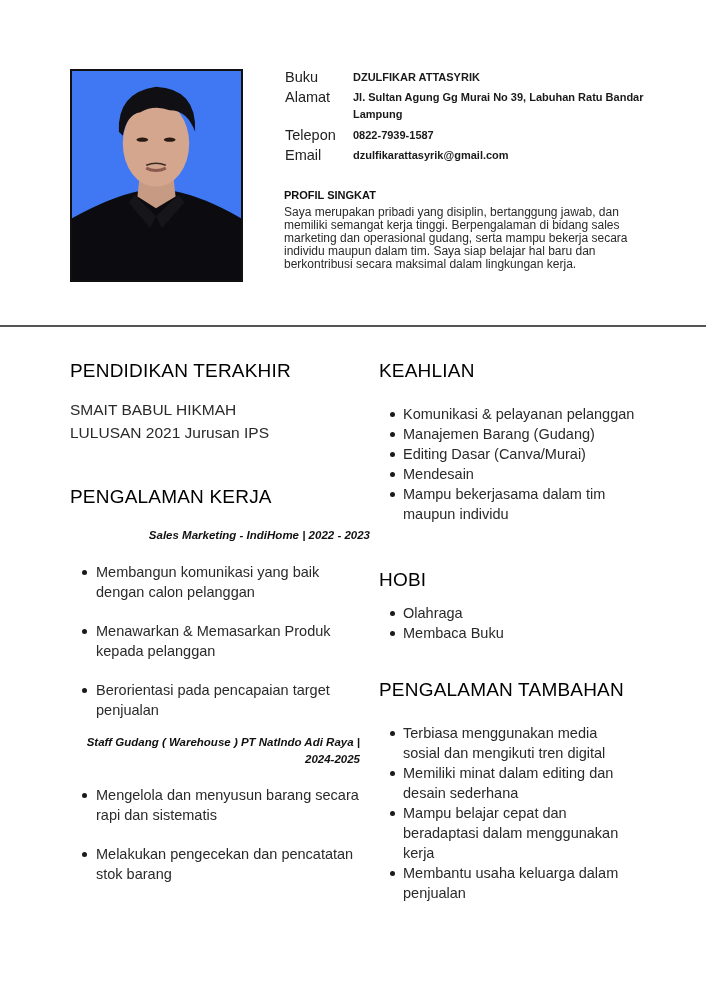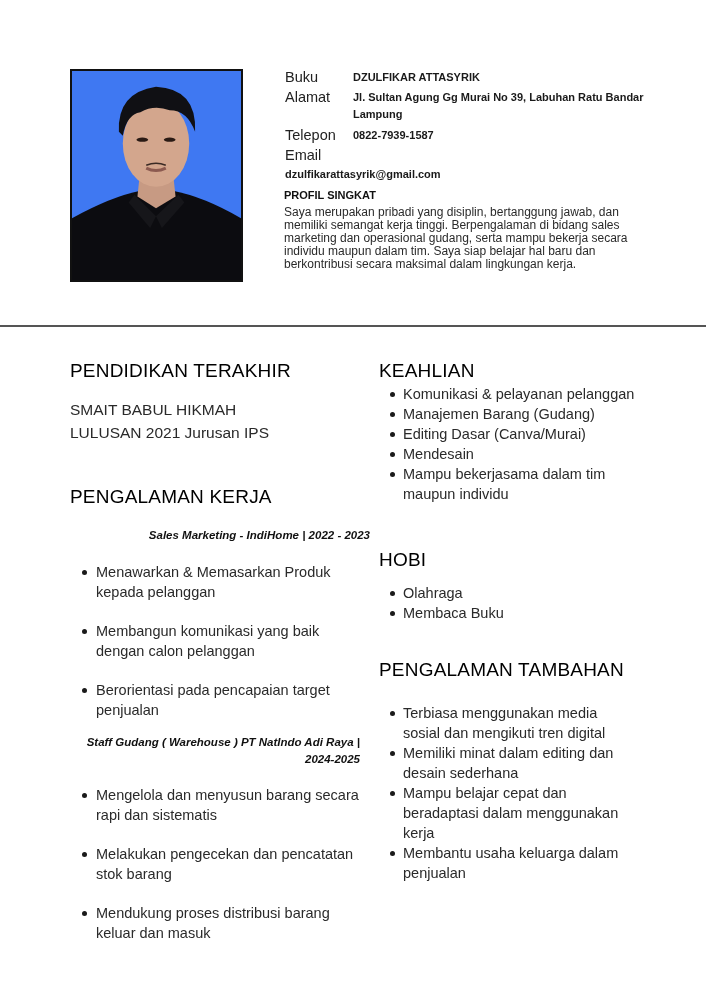--- a/index.html
+++ b/index.html
@@ -13,21 +13,21 @@
   }
   .photo svg { display: block; width: 100%; height: 100%; }
 
   .contact { position: absolute; left: 285px; top: 68px; width: 380px; }
   .contact-row { display: flex; align-items: flex-start; }
   .contact-label { width: 68px; font-size: 14.5px; color: #222; line-height: 19px; }
   .contact-value { font-size: 11px; font-weight: bold; color: #1a1a1a; line-height: 17px; padding-top: 1px; }
   .row-name { height: 20px; }
   .row-alamat { height: 38px; }
   .row-telp { height: 20px; margin-top: 0px; }
-  .row-email { height: 20px; flex-direction: column; }
+  .row-email { height: 20px; }
 
   .profil { position: absolute; left: 284px; top: 188px; width: 345px; }
   .profil-title { font-size: 11px; font-weight: bold; color: #111; margin-bottom: 3px; line-height: 15px; }
   .profil-text { font-size: 12px; color: #2a2a2a; line-height: 13px; }
 
   .divider { position: absolute; left: 0; top: 325px; width: 706px; height: 2px; background: #555; }
 
   
   .col-left { position: absolute; left: 70px; top: 358px; width: 300px; }
   .col-right { position: absolute; left: 379px; top: 358px; width: 300px; }
@@ -104,36 +104,35 @@
   <div class="sec-title">PENDIDIKAN TERAKHIR</div>
   <div class="edu">
     <div>SMAIT BABUL HIKMAH</div>
     <div>LULUSAN 2021 Jurusan IPS</div>
   </div>
 
   <div class="sec-title" style="margin-top:40px;">PENGALAMAN KERJA</div>
 
   <div class="job-title" style="margin-top:17px;">Sales Marketing - IndiHome | 2022 - 2023</div>
   <ul class="bullets spaced" style="margin-top:18px; margin-left:2px;">
+    <li>Membangun komunikasi yang baik dengan calon pelanggan</li>
     <li>Menawarkan &amp; Memasarkan Produk kepada pelanggan</li>
-    <li>Membangun komunikasi yang baik dengan calon pelanggan</li>
     <li style="margin-bottom:0;">Berorientasi pada pencapaian target penjualan</li>
   </ul>
 
   <div class="job-title" style="margin-top:14px; width:290px;">Staff Gudang ( Warehouse ) PT NatIndo Adi Raya | 2024-2025</div>
   <ul class="bullets spaced" style="margin-top:17px; margin-left:2px;">
     <li>Mengelola dan menyusun barang secara rapi dan sistematis</li>
     <li>Melakukan pengecekan dan pencatatan stok barang</li>
-    <li style="margin-bottom:0;">Mendukung proses distribusi barang keluar dan masuk</li>
   </ul>
 </div>
 
 <div class="col-right">
   <div class="sec-title">KEAHLIAN</div>
-  <ul class="bullets right-list" style="width:260px;">
+  <ul class="bullets right-list" style="margin-top:20px; width:260px;">
     <li>Komunikasi &amp; pelayanan pelanggan</li>
     <li>Manajemen Barang (Gudang)</li>
     <li>Editing Dasar (Canva/Murai)</li>
     <li>Mendesain</li>
     <li>Mampu bekerjasama dalam tim maupun individu</li>
   </ul>
 
   <div class="sec-title" style="margin-top:43px;">HOBI</div>
   <ul class="bullets right-list" style="margin-top:10px;">
     <li>Olahraga</li>

